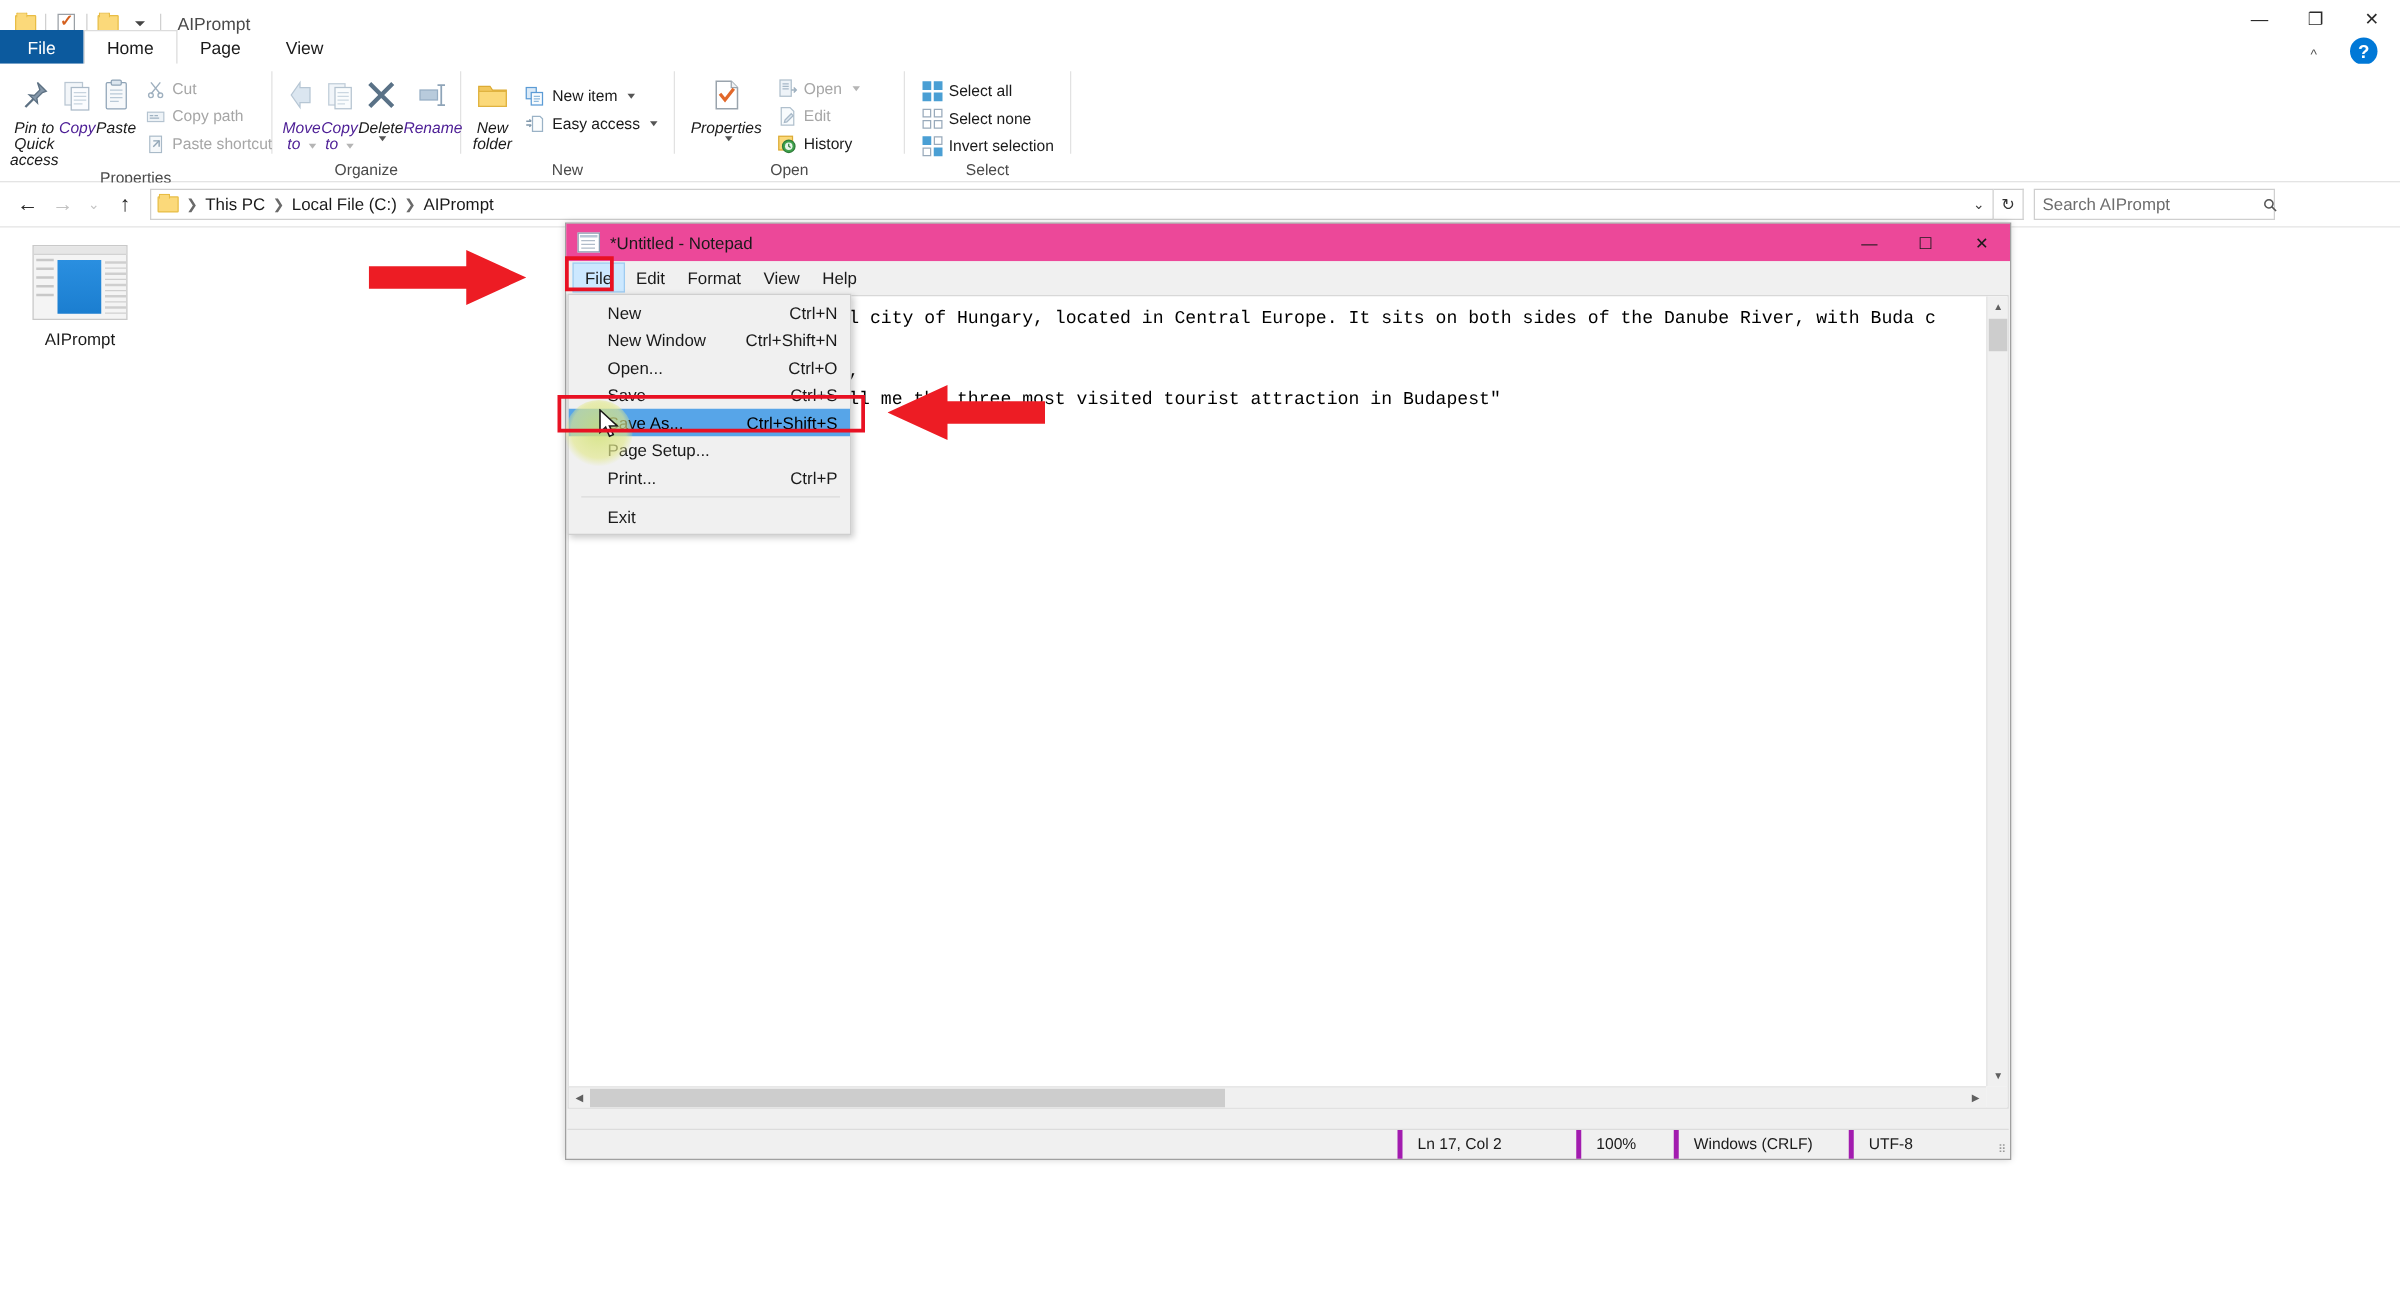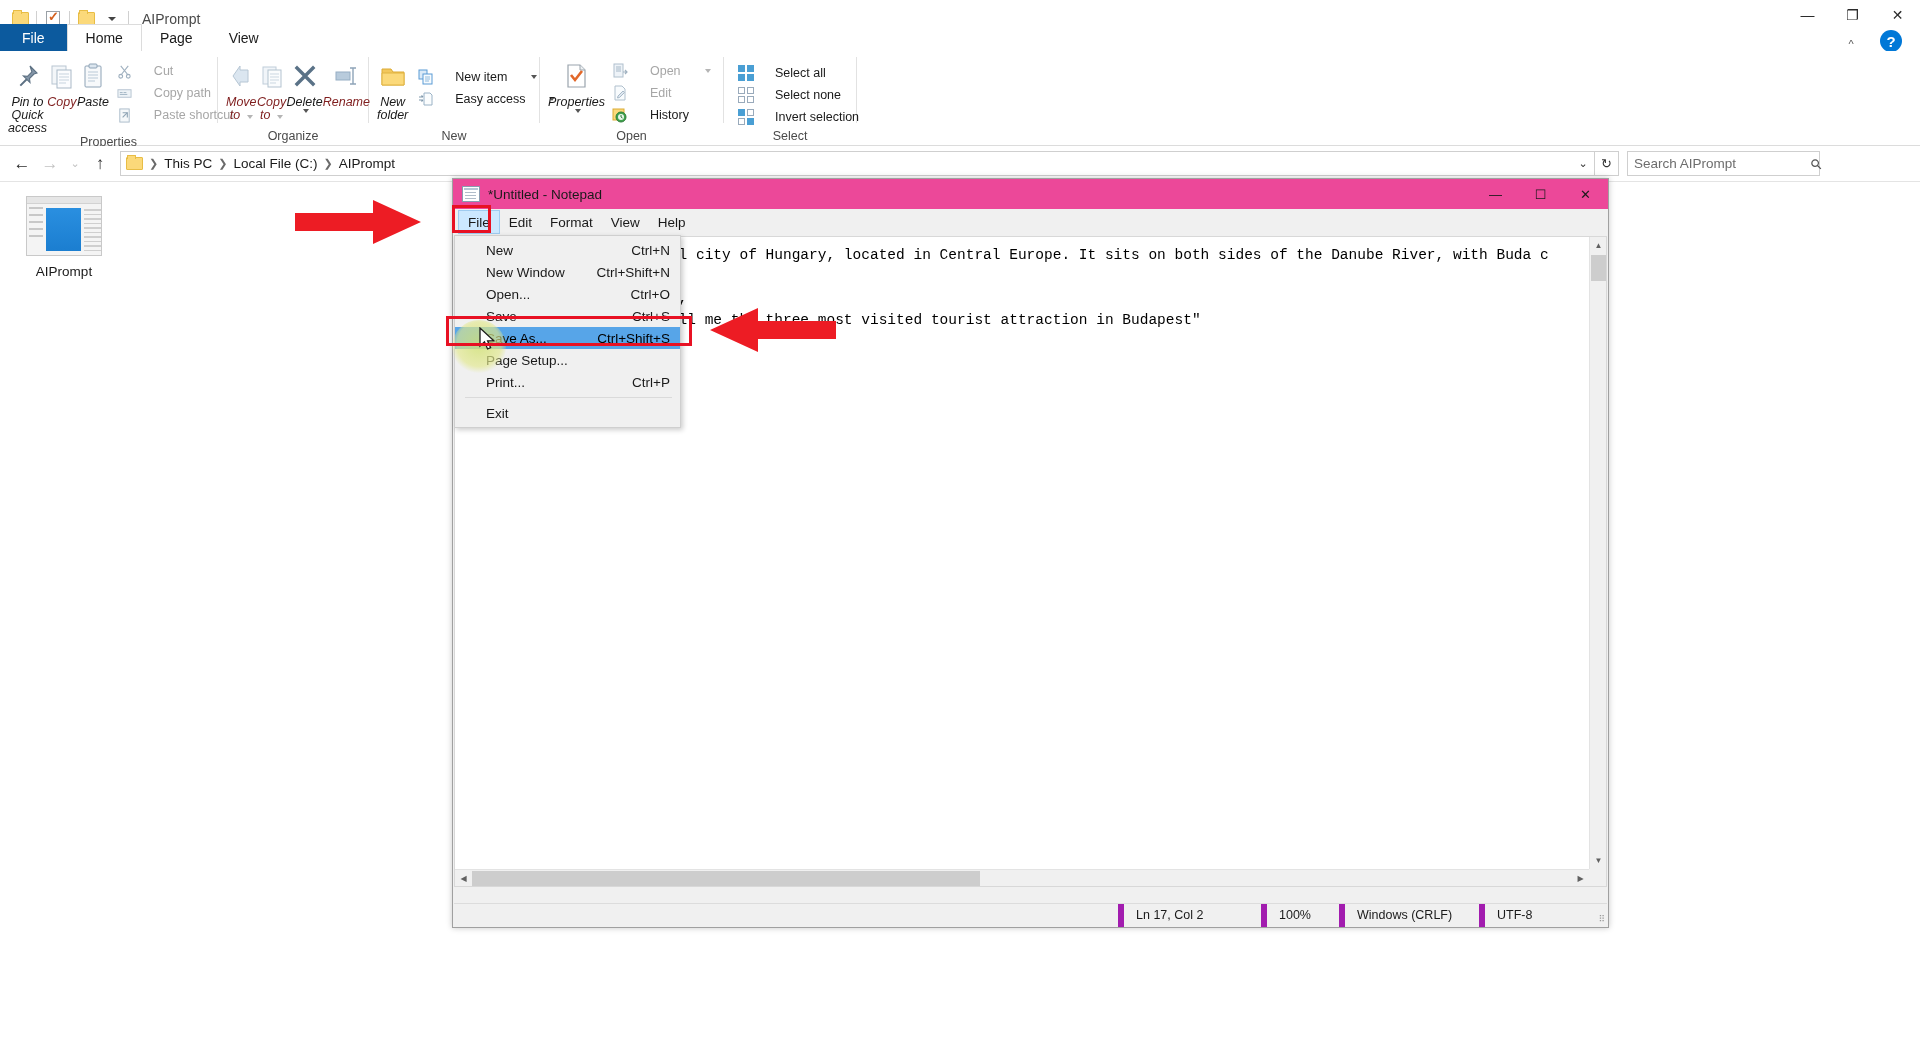--- a/index.html
+++ b/index.html
@@ -40,23 +40,23 @@
 
   
   .ribbon { position: absolute; left: 0; top: 51px; width: 1920px; height: 95px; background: #ffffff; border-bottom: 1px solid #dcdcdc; display: flex; }
   .rgroup { position: relative; height: 95px; display: flex; flex-direction: column; }
   .rgroup-items { flex: 1; display: flex; align-items: flex-start; padding: 6px 8px 0 8px; }
   .rgroup-label { height: 17px; font-size: 12.5px; color: #4a4a4a; text-align: center; line-height: 15px; }
   .rgroup-div { width: 1px; background: #e2e2e2; margin: 6px 0 22px 0; align-self: stretch; }
   .bigbtn { width: 62px; display: flex; flex-direction: column; align-items: center; padding-top: 2px; }
   .bigbtn .ico { height: 34px; display: flex; align-items: center; justify-content: center; }
   .bigbtn .lbl { font-size: 12.5px; color: #1a1a1a; text-align: center; line-height: 13px; margin-top: 3px; font-style: italic; }
-  .bigbtn.dim .lbl { color: #7f1d1d; }
+  .bigbtn.dim .lbl { color: #4c1d95; }
   .smallcol { display: flex; flex-direction: column; justify-content: flex-start; padding-top: 3px; }
-  .smallbtn { height: 22px; display: flex; align-items: center; gap: 21px; padding: 0 5px; font-size: 12.5px; color: #1a1a1a; white-space: nowrap; }
+  .smallbtn { height: 22px; display: flex; align-items: center; gap: 5px; padding: 0 5px; font-size: 12.5px; color: #1a1a1a; white-space: nowrap; }
   .smallbtn.dim { color: #a6a6a6; }
   .smallbtn .sico { width: 17px; height: 17px; display: flex; align-items: center; justify-content: center; }
   .arrow-sm { width:0;height:0;border-left:3.5px solid transparent;border-right:3.5px solid transparent;border-top:4px solid #555; margin-left:3px;}
   .arrow-sm.dim { border-top-color: #b5b5b5; }
   .sq4 { display:grid; grid-template-columns:7px 7px; grid-template-rows:7px 7px; gap:2px; }
   .sq4 div { background:#4a9fd4; }
   .sq4.none div { background:#fff; border:1px solid #9ab; }
   .sq4.inv div:nth-child(1), .sq4.inv div:nth-child(4) { background:#4a9fd4; }
   .sq4.inv div:nth-child(2), .sq4.inv div:nth-child(3) { background:#fff; border:1px solid #9ab; }
 
@@ -119,21 +119,21 @@
   .np-vscroll { position: absolute; right: 0; top: 0; width: 17px; bottom: 17px; background: #f0f0f0; border-left: 1px solid #e3e3e3; }
   .np-vthumb { position:absolute; left:1px; top:0; width:15px; height:26px; background:#cdcdcd; }
   .np-vtop, .np-vbot { position:absolute; left:0; width:17px; height:17px; display:flex;align-items:center;justify-content:center;font-size:8px;color:#606060; }
   .np-vtop{ top:0 } .np-vbot{ bottom:0 }
   .np-hscroll { position:absolute; left:0; bottom:0; right:17px; height:17px; background:#f0f0f0; border-top:1px solid #e3e3e3; }
   .np-hthumb { position:absolute; left:17px; top:1px; width:508px; height:15px; background:#cdcdcd; }
   .np-hleft,.np-hright { position:absolute; top:0; width:17px; height:17px; display:flex;align-items:center;justify-content:center;font-size:8px;color:#606060; }
   .np-hleft{left:0} .np-hright{right:0}
   .np-corner { position:absolute; right:0; bottom:0; width:17px; height:17px; background:#f0f0f0;}
   .np-status { position: absolute; left: 1px; right: 1px; bottom: 1px; height: 23px; background: #f0f0f0; border-top: 1px solid #dcdcdc; display: flex; align-items: center; }
-  .np-st-cell { height: 23px; display: flex; align-items: center; padding: 0 12px; font-size: 12.5px; color: #1a1a1a; border-left: 6px solid #a21caf; }
+  .np-st-cell { height: 23px; display: flex; align-items: center; padding: 0 12px; font-size: 12.5px; color: #1a1a1a; border-left: 4px solid #a21caf; }
   .np-st-spacer { flex: 1; }
   .np-grip { width: 16px; height: 23px; display:flex;align-items:flex-end;justify-content:flex-end; padding:0 3px 3px 0;}
   .np-grip span { font-size: 9px; color: #9a9a9a; letter-spacing: -1px;}
 
   
   .np-dropdown {
     position: absolute; left: -4px; top: 25px; width: 227px;
     background: #f0f0f0; border: 1px solid #cfcfcf; box-shadow: 2px 2px 5px rgba(0,0,0,.20);
     padding: 3px 0 3px 0; z-index: 30;
   }

